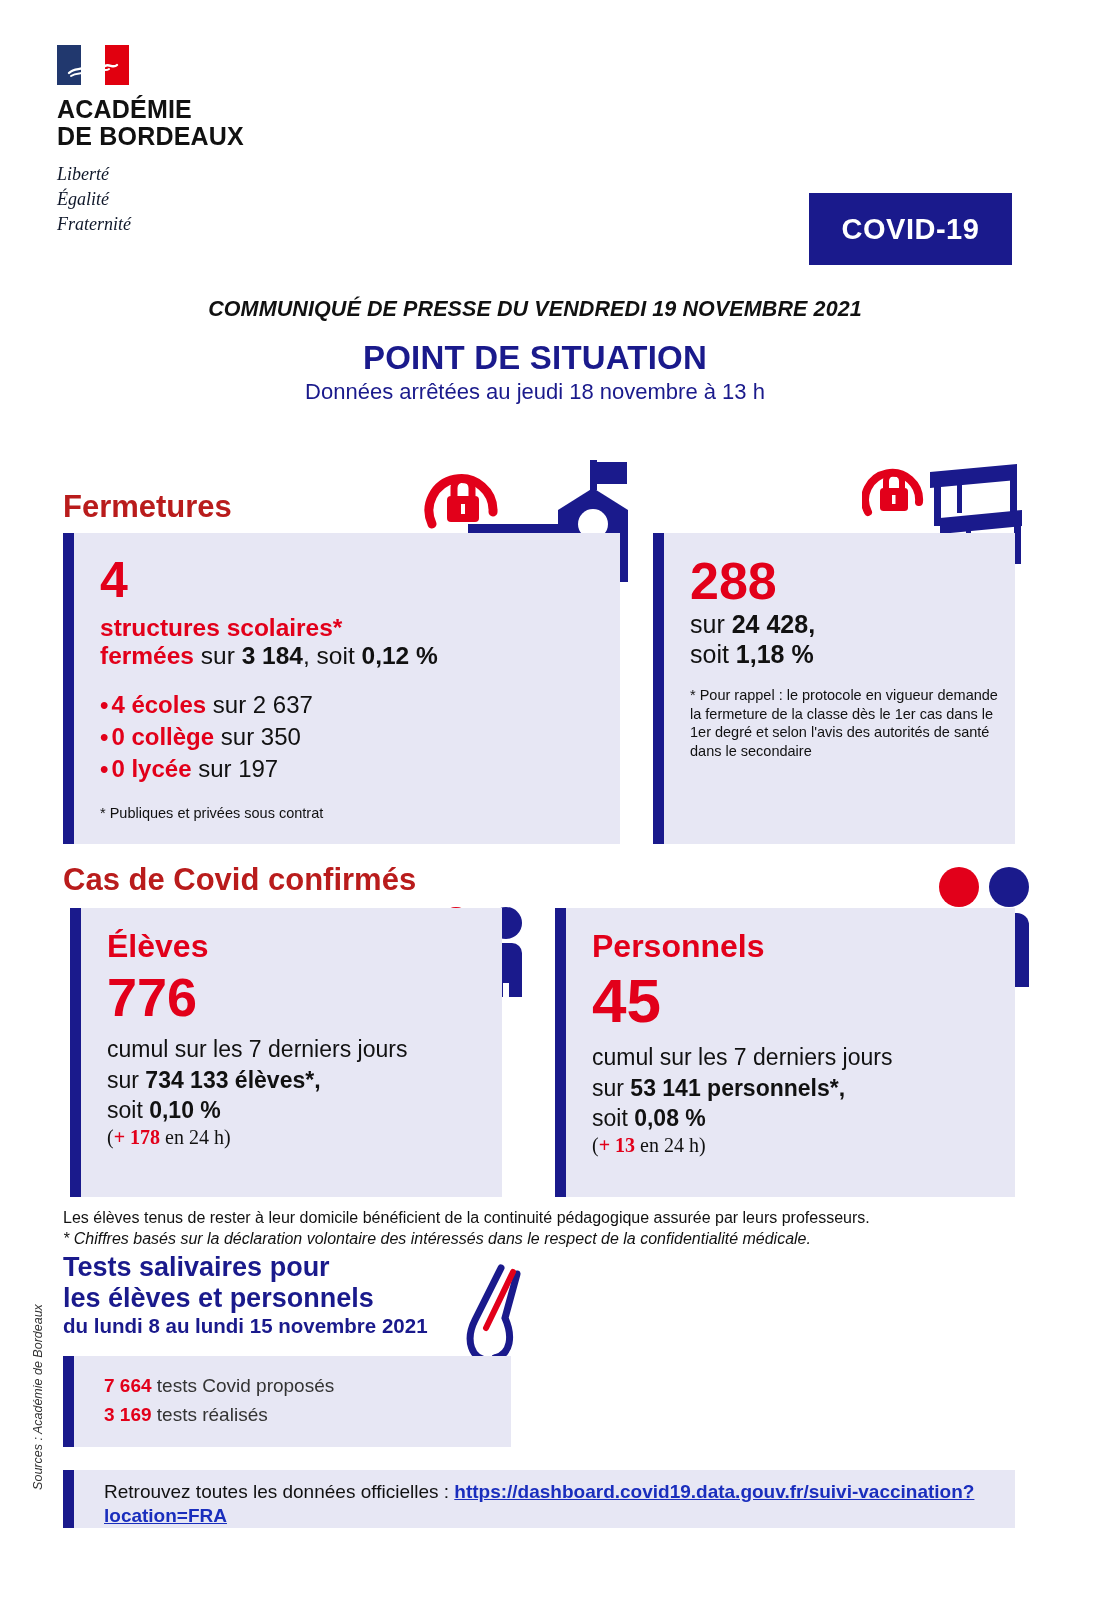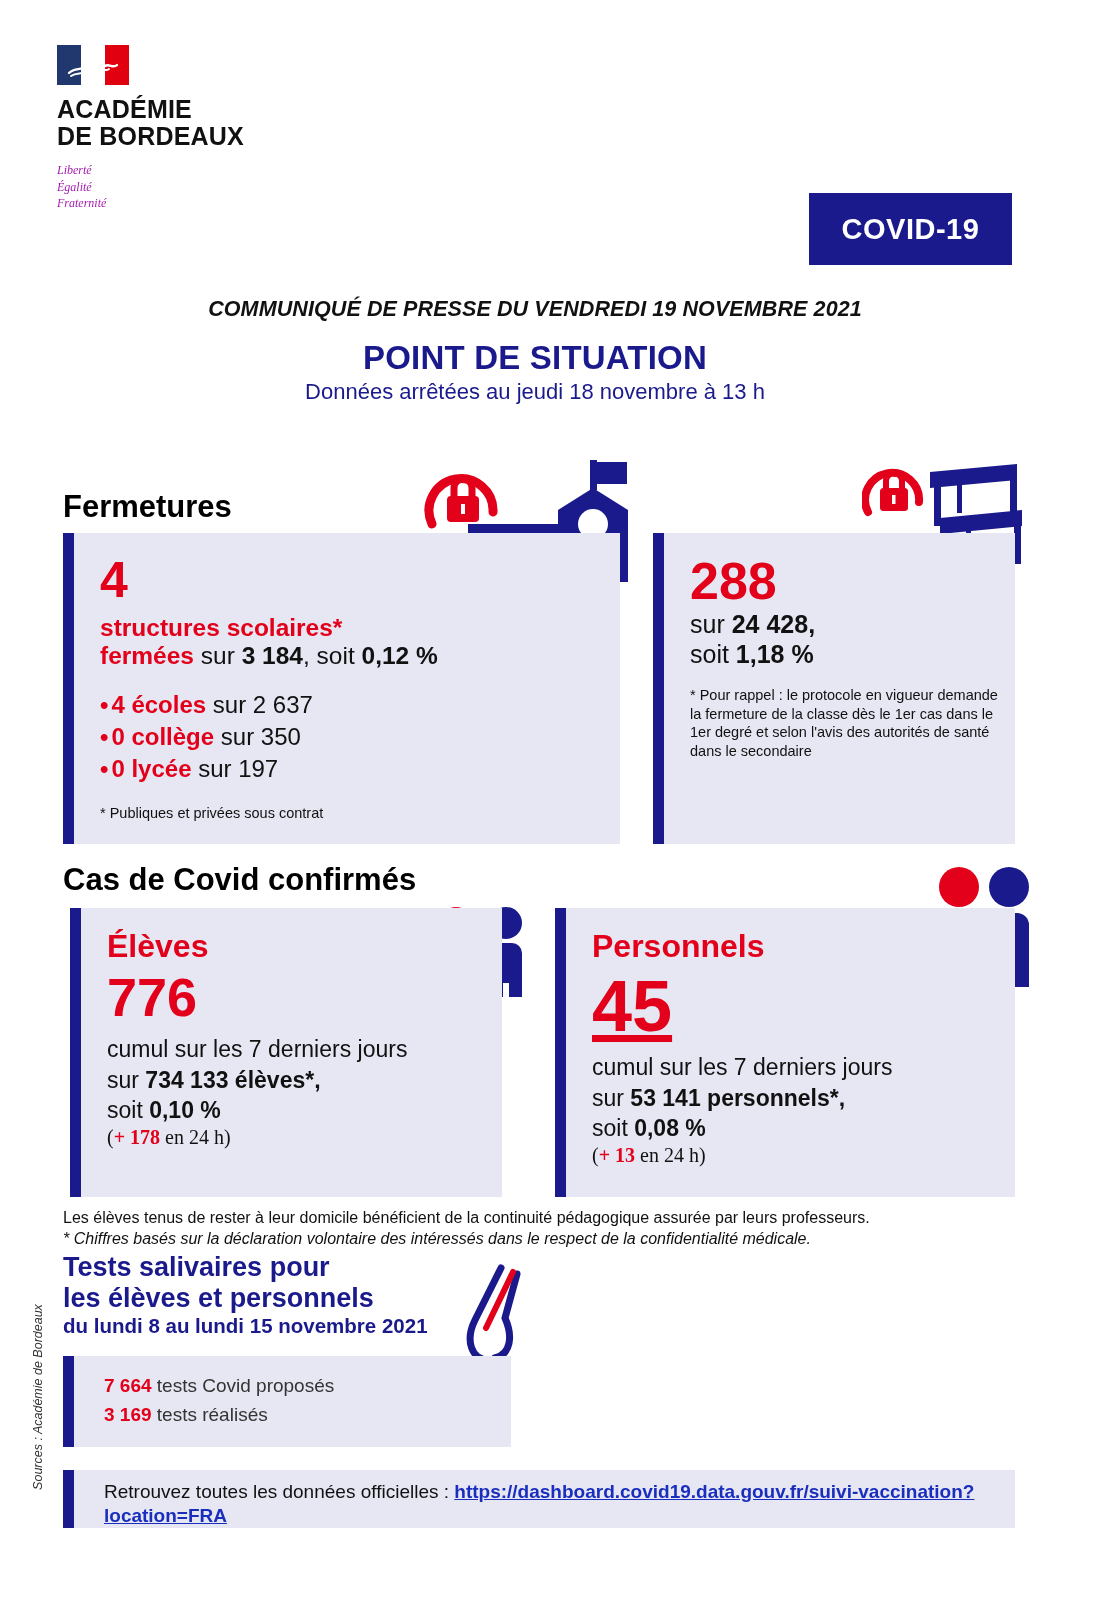--- a/index.html
+++ b/index.html
@@ -50,23 +50,23 @@
     font-size: 25px;
     font-weight: bold;
     line-height: 1.08;
     color: #111111;
     letter-spacing: 0.2px;
   }
   .devise {
     margin-top: 12px;
     font-family: "Liberation Serif", serif;
     font-style: italic;
-    font-size: 12px;
+    font-size: 18px;
     line-height: 1.38;
-    color: #a21caf;
+    color: #0f172a;
   }
 
   
   .covid-badge {
     position: absolute;
     left: 809px;
     top: 193px;
     width: 203px;
     height: 72px;
     background: #1a1a8c;
@@ -105,21 +105,21 @@
     text-align: center;
     font-size: 22px;
     color: #1a1a8c;
   }
 
   
   .section-title {
     position: absolute;
     font-size: 31px;
     font-weight: bold;
-    color: #000000;
+    color: #b91c1c;
   }
   #title-fermetures { left: 63px; top: 489px; }
   #title-cas        { left: 63px; top: 862px; }
 
   
   .card {
     position: absolute;
     background: #e7e7f4;
     box-sizing: border-box;
     border-left: 11px solid #1a1a8c;
@@ -134,21 +134,21 @@
   .card-inner { padding: 22px 0 0 26px; }
 
   .big-number {
     color: #e2001a;
     font-weight: bold;
     line-height: 1;
   }
   .n-structures { font-size: 50px; }
   .n-classes    { font-size: 52px; }
   .n-eleves     { font-size: 54px; }
-  .n-personnels { font-size: 72px; text-decoration: underline; }
+  .n-personnels { font-size: 62px; }
 
   .red-strong {
     color: #e2001a;
     font-weight: bold;
   }
   .blk { color: #111111; }
   .blk-b { color: #111111; font-weight: bold; }
 
   .lead-line {
     font-size: 24.5px;

